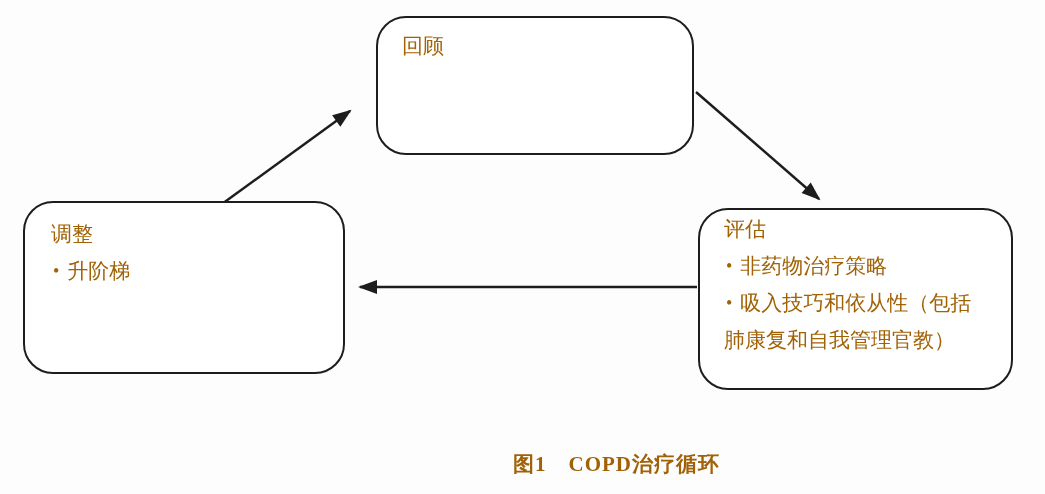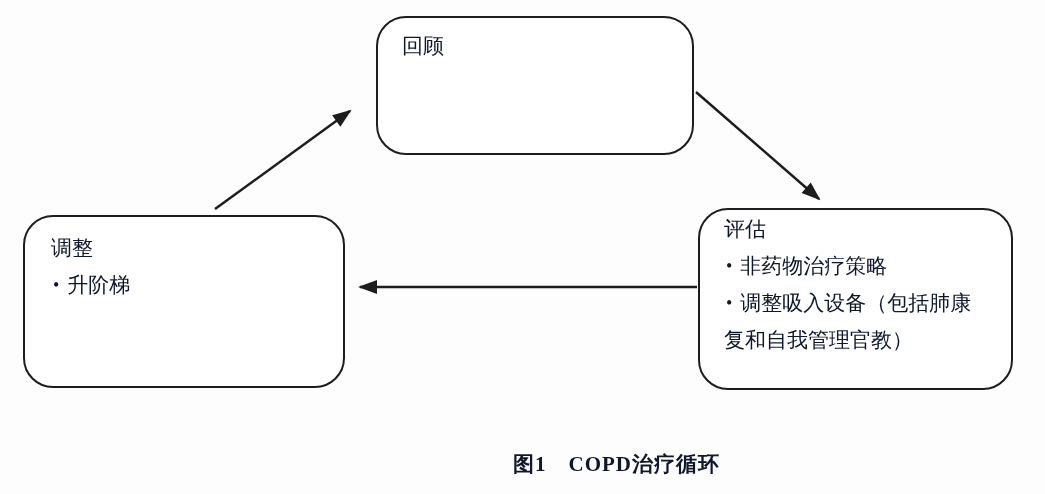--- a/index.html
+++ b/index.html
@@ -6,21 +6,21 @@
     margin: 0;
     padding: 0;
     background: #ffffff;
   }
   .canvas {
     position: relative;
     width: 1045px;
     height: 494px;
     background: #fdfdfd;
     font-family: "Liberation Serif", "DejaVu Serif", serif;
-    color: #0f172a;
+    color: #a16207;
     overflow: hidden;
   }
   .arrows {
     position: absolute;
     left: 0;
     top: 0;
     width: 1045px;
     height: 494px;
   }
   .node {
@@ -34,21 +34,21 @@
   }
   .node-review {
     left: 376px;
     top: 16px;
     width: 318px;
     height: 139px;
     padding: 13px 24px 0 24px;
   }
   .node-adjust {
     left: 23px;
-    top: 215px;
+    top: 201px;
     width: 322px;
     height: 173px;
     padding: 16px 24px 0 26px;
   }
   .node-assess {
     left: 698px;
     top: 208px;
     width: 315px;
     height: 182px;
     padding: 4px 38px 0 24px;
@@ -103,19 +103,19 @@
     <div class="node-title">调整</div>
     <div class="items">
       <div class="item"><span class="bullet">•</span><span class="item-text">升阶梯</span></div>
     </div>
   </div>
 
   <div class="node node-assess">
     <div class="node-title">评估</div>
     <div class="items">
       <div class="item"><span class="bullet">•</span><span class="item-text">非药物治疗策略</span></div>
-      <div class="item"><span class="bullet">•</span><span class="item-text">调整吸入设备（包括肺康复和自我管理官教）</span></div>
+      <div class="item"><span class="bullet">•</span><span class="item-text">吸入技巧和依从性（包括肺康复和自我管理官教）</span></div>
     </div>
   </div>
 
   <div class="caption">图1　COPD治疗循环</div>
 
 </div>
 
 </body></html>

